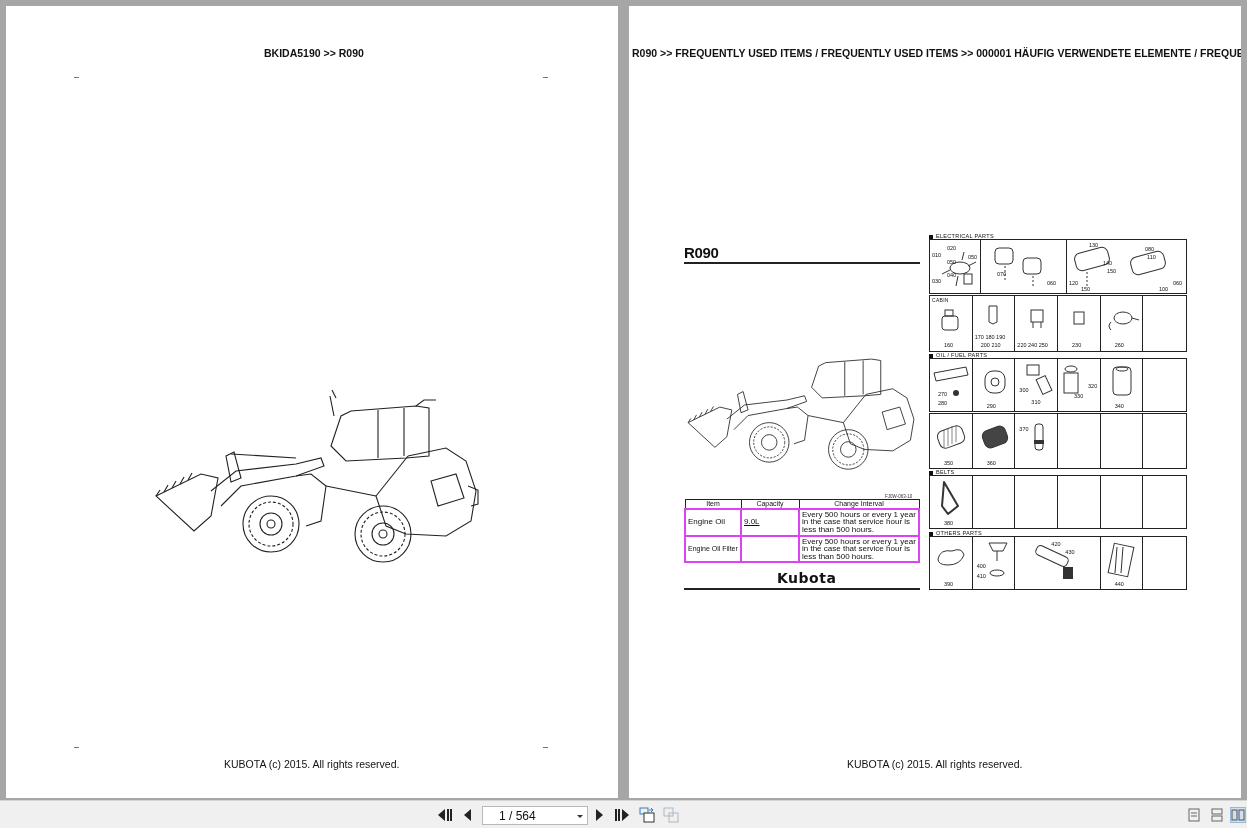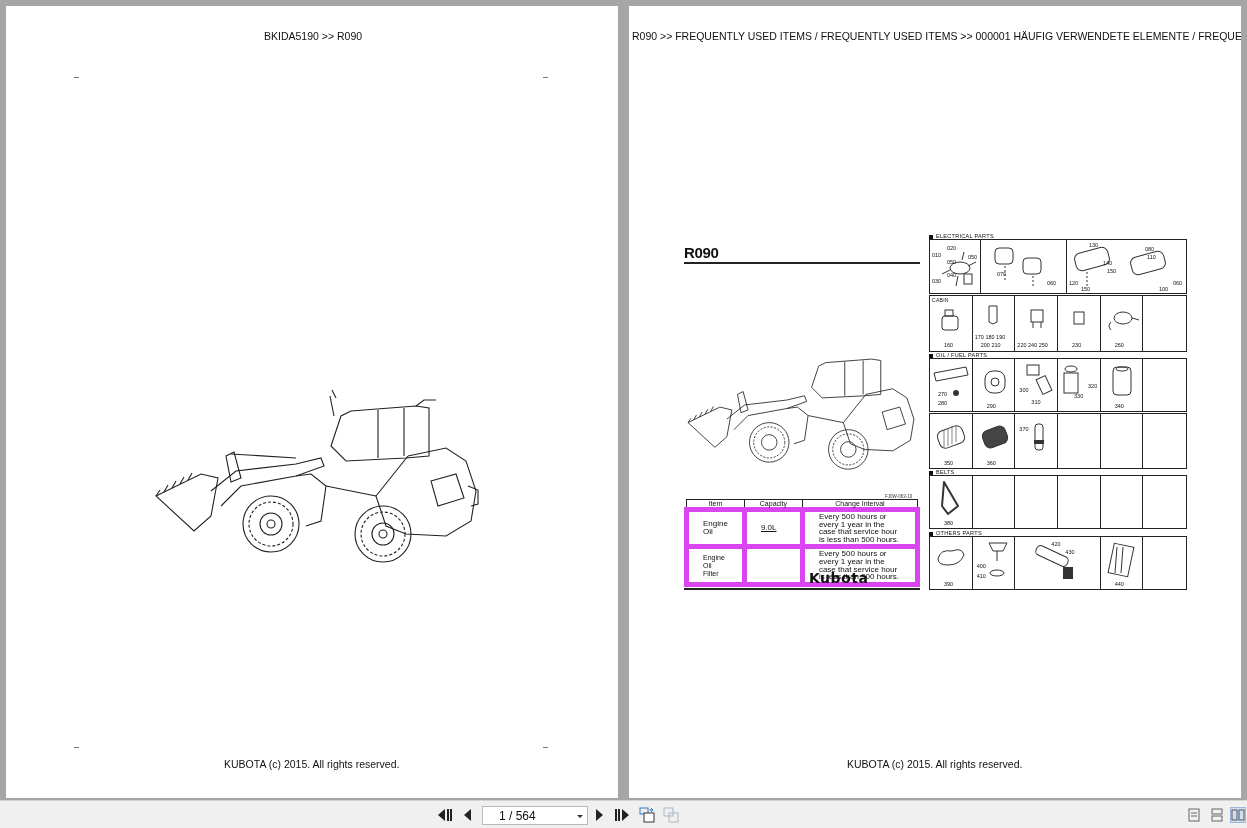--- a/index.html
+++ b/index.html
@@ -1,36 +1,36 @@
 <!DOCTYPE html>
 <html><head>
 <meta charset="utf-8">
 <style>
   * { box-sizing: border-box; margin: 0; padding: 0; }
   html, body { width: 1247px; height: 828px; overflow: hidden; background: #a6a6a6; font-family: "Liberation Sans", sans-serif; }
   .viewer { position: absolute; left: 0; top: 0; width: 1247px; height: 800px; background: #a6a6a6; }
   .page { position: absolute; top: 6px; background: #ffffff; height: 792px; overflow: hidden; }
   .page-left { left: 6px; width: 612px; }
   .page-right { left: 629px; width: 612px; }
-  .hdr { position: absolute; top: 24px; font-size: 10.5px; color: #111; white-space: nowrap; }
+  .hdr { position: absolute; top: 41px; font-size: 10.5px; color: #111; white-space: nowrap; font-weight: bold; }
   .ftr { position: absolute; top: 752px; font-size: 10.5px; color: #111; white-space: nowrap; }
   .tick { position: absolute; width: 5px; height: 1px; background: #777; }
 
   
   .r090 { position: absolute; left: 55px; top: 238px; font-weight: bold; font-size: 15px; color: #111; letter-spacing: -0.3px; }
   .r090-line { position: absolute; left: 55px; top: 256px; width: 236px; height: 2px; background: #222; }
   .fig-code { position: absolute; left: 256px; top: 488px; font-size: 4.5px; color: #333; }
 
   table.spec { position: absolute; left: 55px; top: 493px; width: 236px; border-collapse: collapse; font-size: 8px; color: #111; }
   table.spec th { font-weight: normal; font-size: 7px; border: 1px solid #222; height: 9px; padding: 0; text-align: center; }
-  table.spec td { border: 5px solid #d946ef; padding: 1px 14px; vertical-align: middle; line-height: 8px; margin-top: 24px; }
+  table.spec td { border: 2px solid #d946ef; padding: 1px 2px; vertical-align: middle; line-height: 8px; margin-top: 24px; }
   table.spec td.item { width: 56px; font-size: 8px; }
   table.spec td.cap { width: 58px; text-decoration: underline; }
   table.spec td.int { font-size: 8px; line-height: 7.6px; }
-  .kubota { position: absolute; left: 148px; top: 564px; font-size: 14px; font-weight: bold; color: #111; letter-spacing: 0.5px; font-family: "DejaVu Sans", sans-serif; margin-left: 32px; }
+  .kubota { position: absolute; left: 148px; top: 564px; font-size: 14px; font-weight: bold; color: #111; letter-spacing: 0.5px; font-family: "DejaVu Sans", sans-serif; }
   .kubota-line { position: absolute; left: 55px; top: 582px; width: 236px; height: 2px; background: #222; }
 
   .sect-title { position: absolute; font-size: 5.5px; color: #111; white-space: nowrap; letter-spacing: 0.3px; }
   .sect-title .sq { display: inline-block; width: 4px; height: 4px; background: #111; margin-right: 3px; vertical-align: middle; }
   .grid { position: absolute; left: 300px; border: 1.3px solid #222; display: flex; }
   .cell { border-right: 1px solid #222; position: relative; height: 100%; }
   .cell:last-child { border-right: none; }
   .num { position: absolute; font-size: 5.5px; color: #111; white-space: nowrap; }
   .cell svg { position: absolute; }
 

